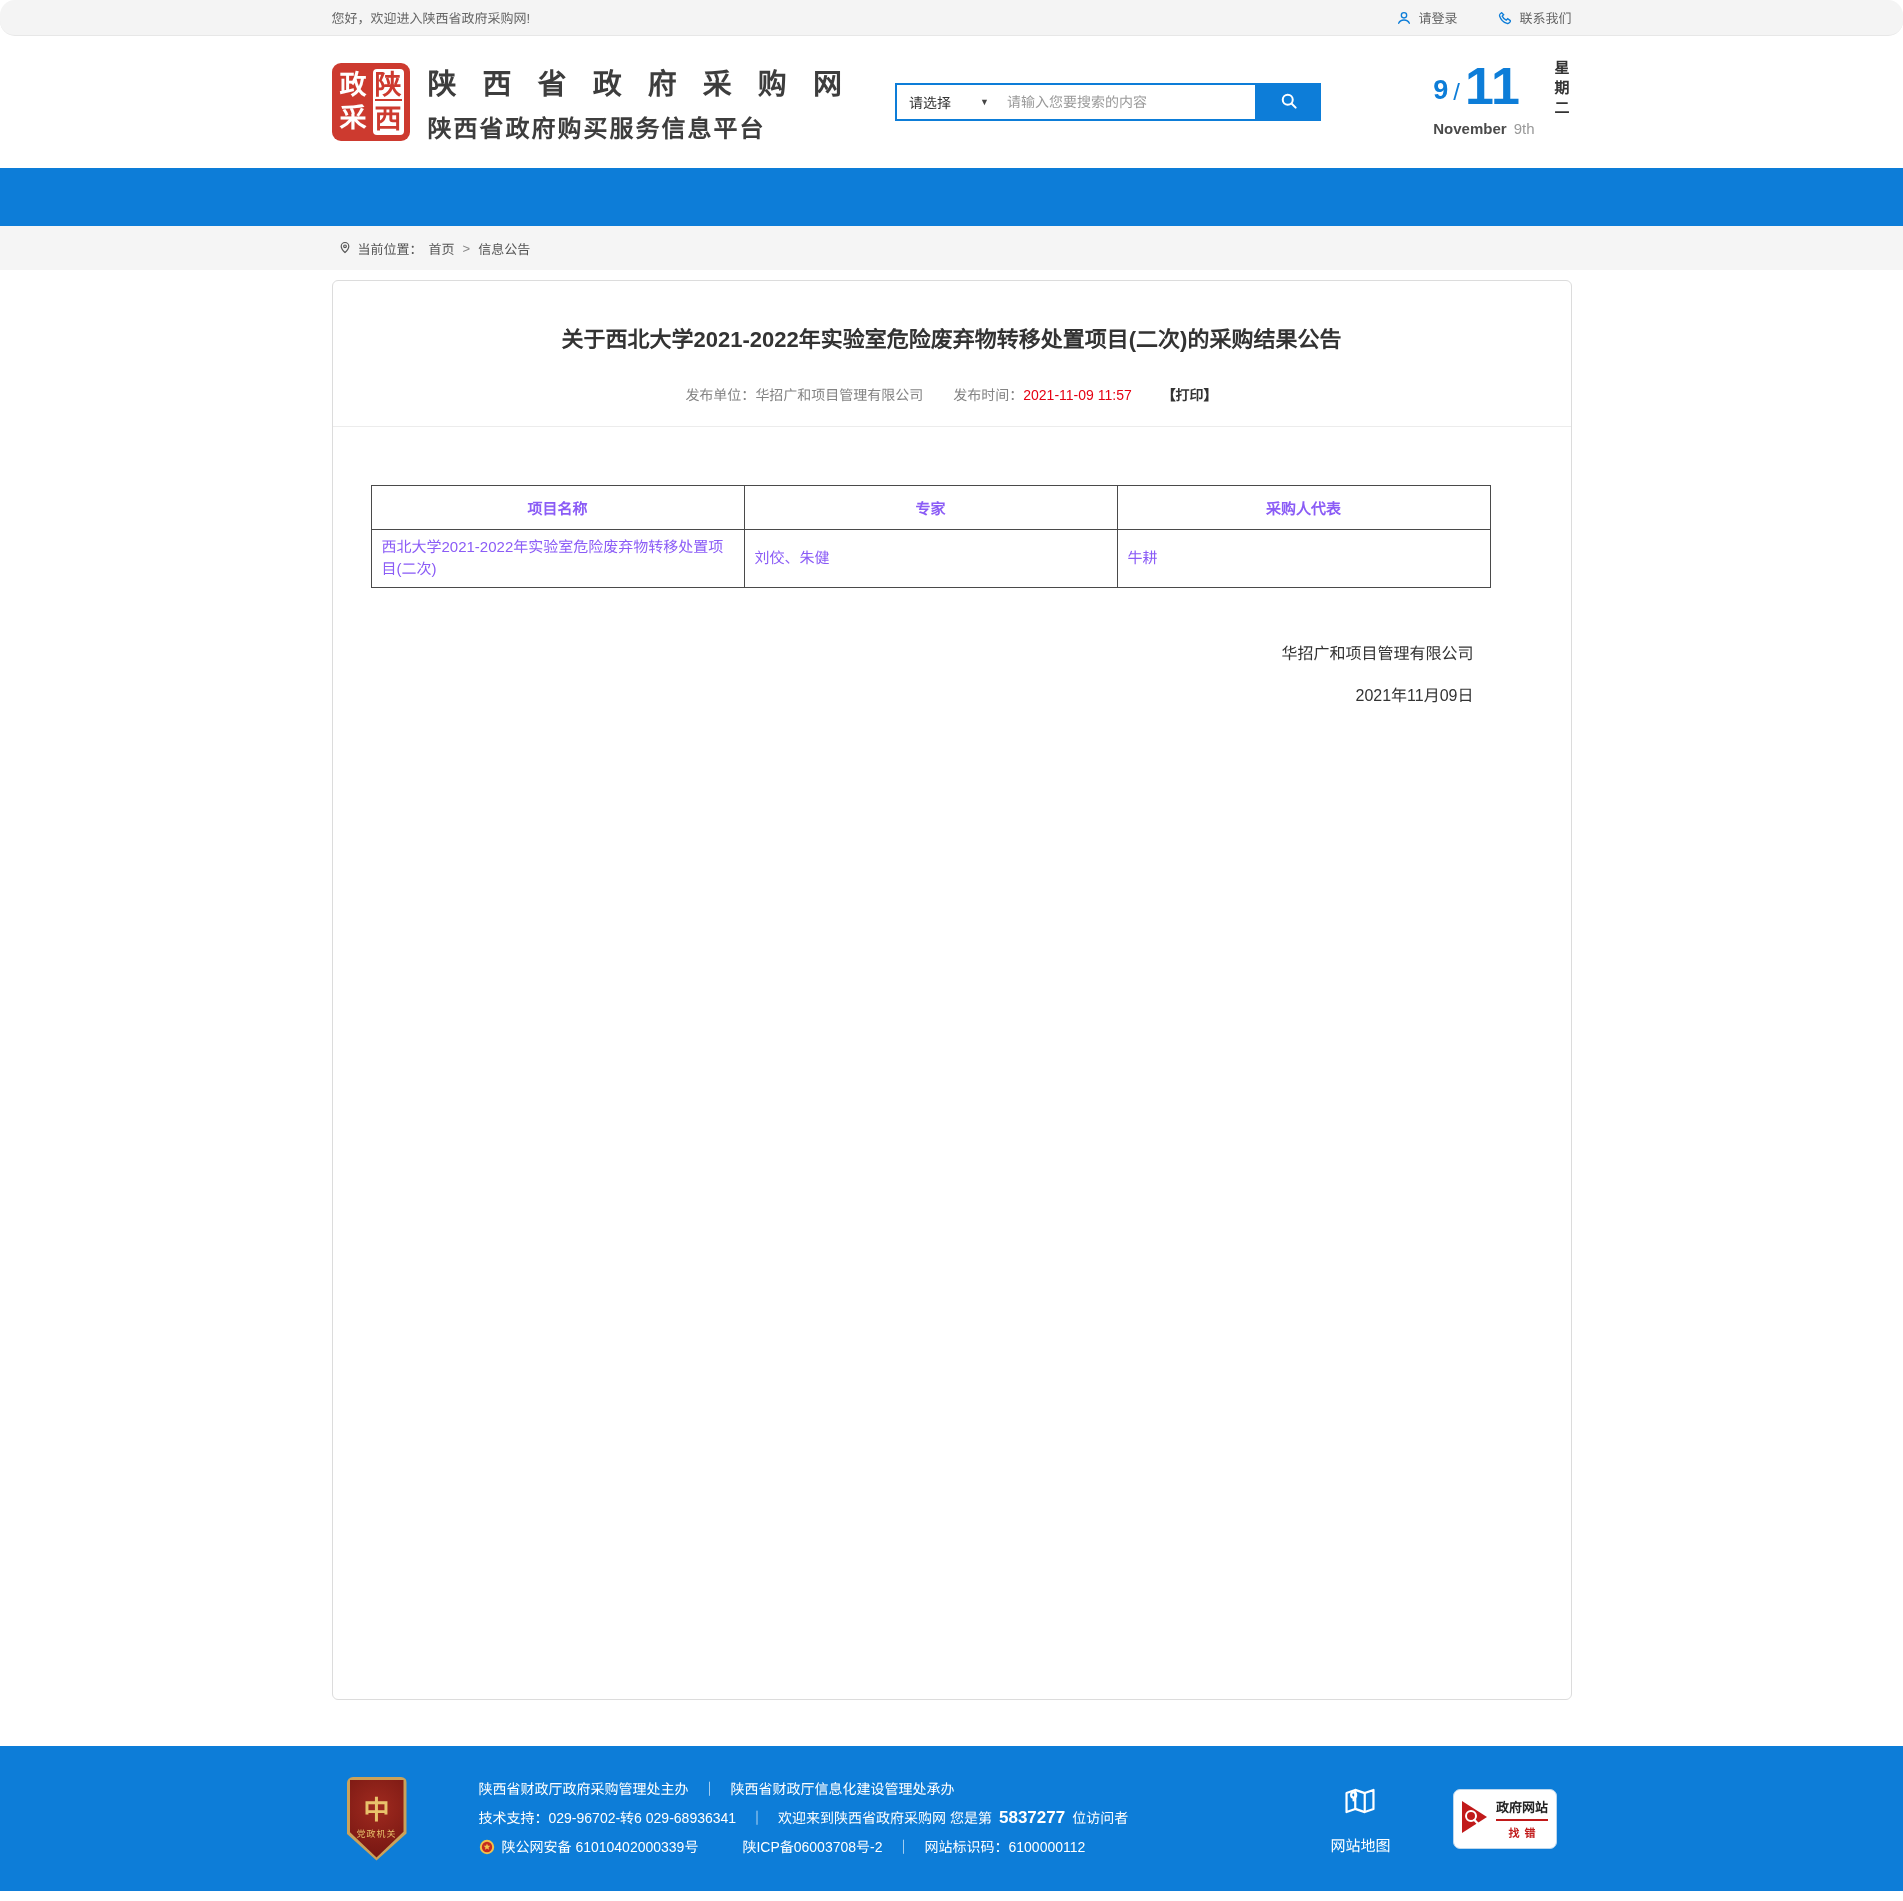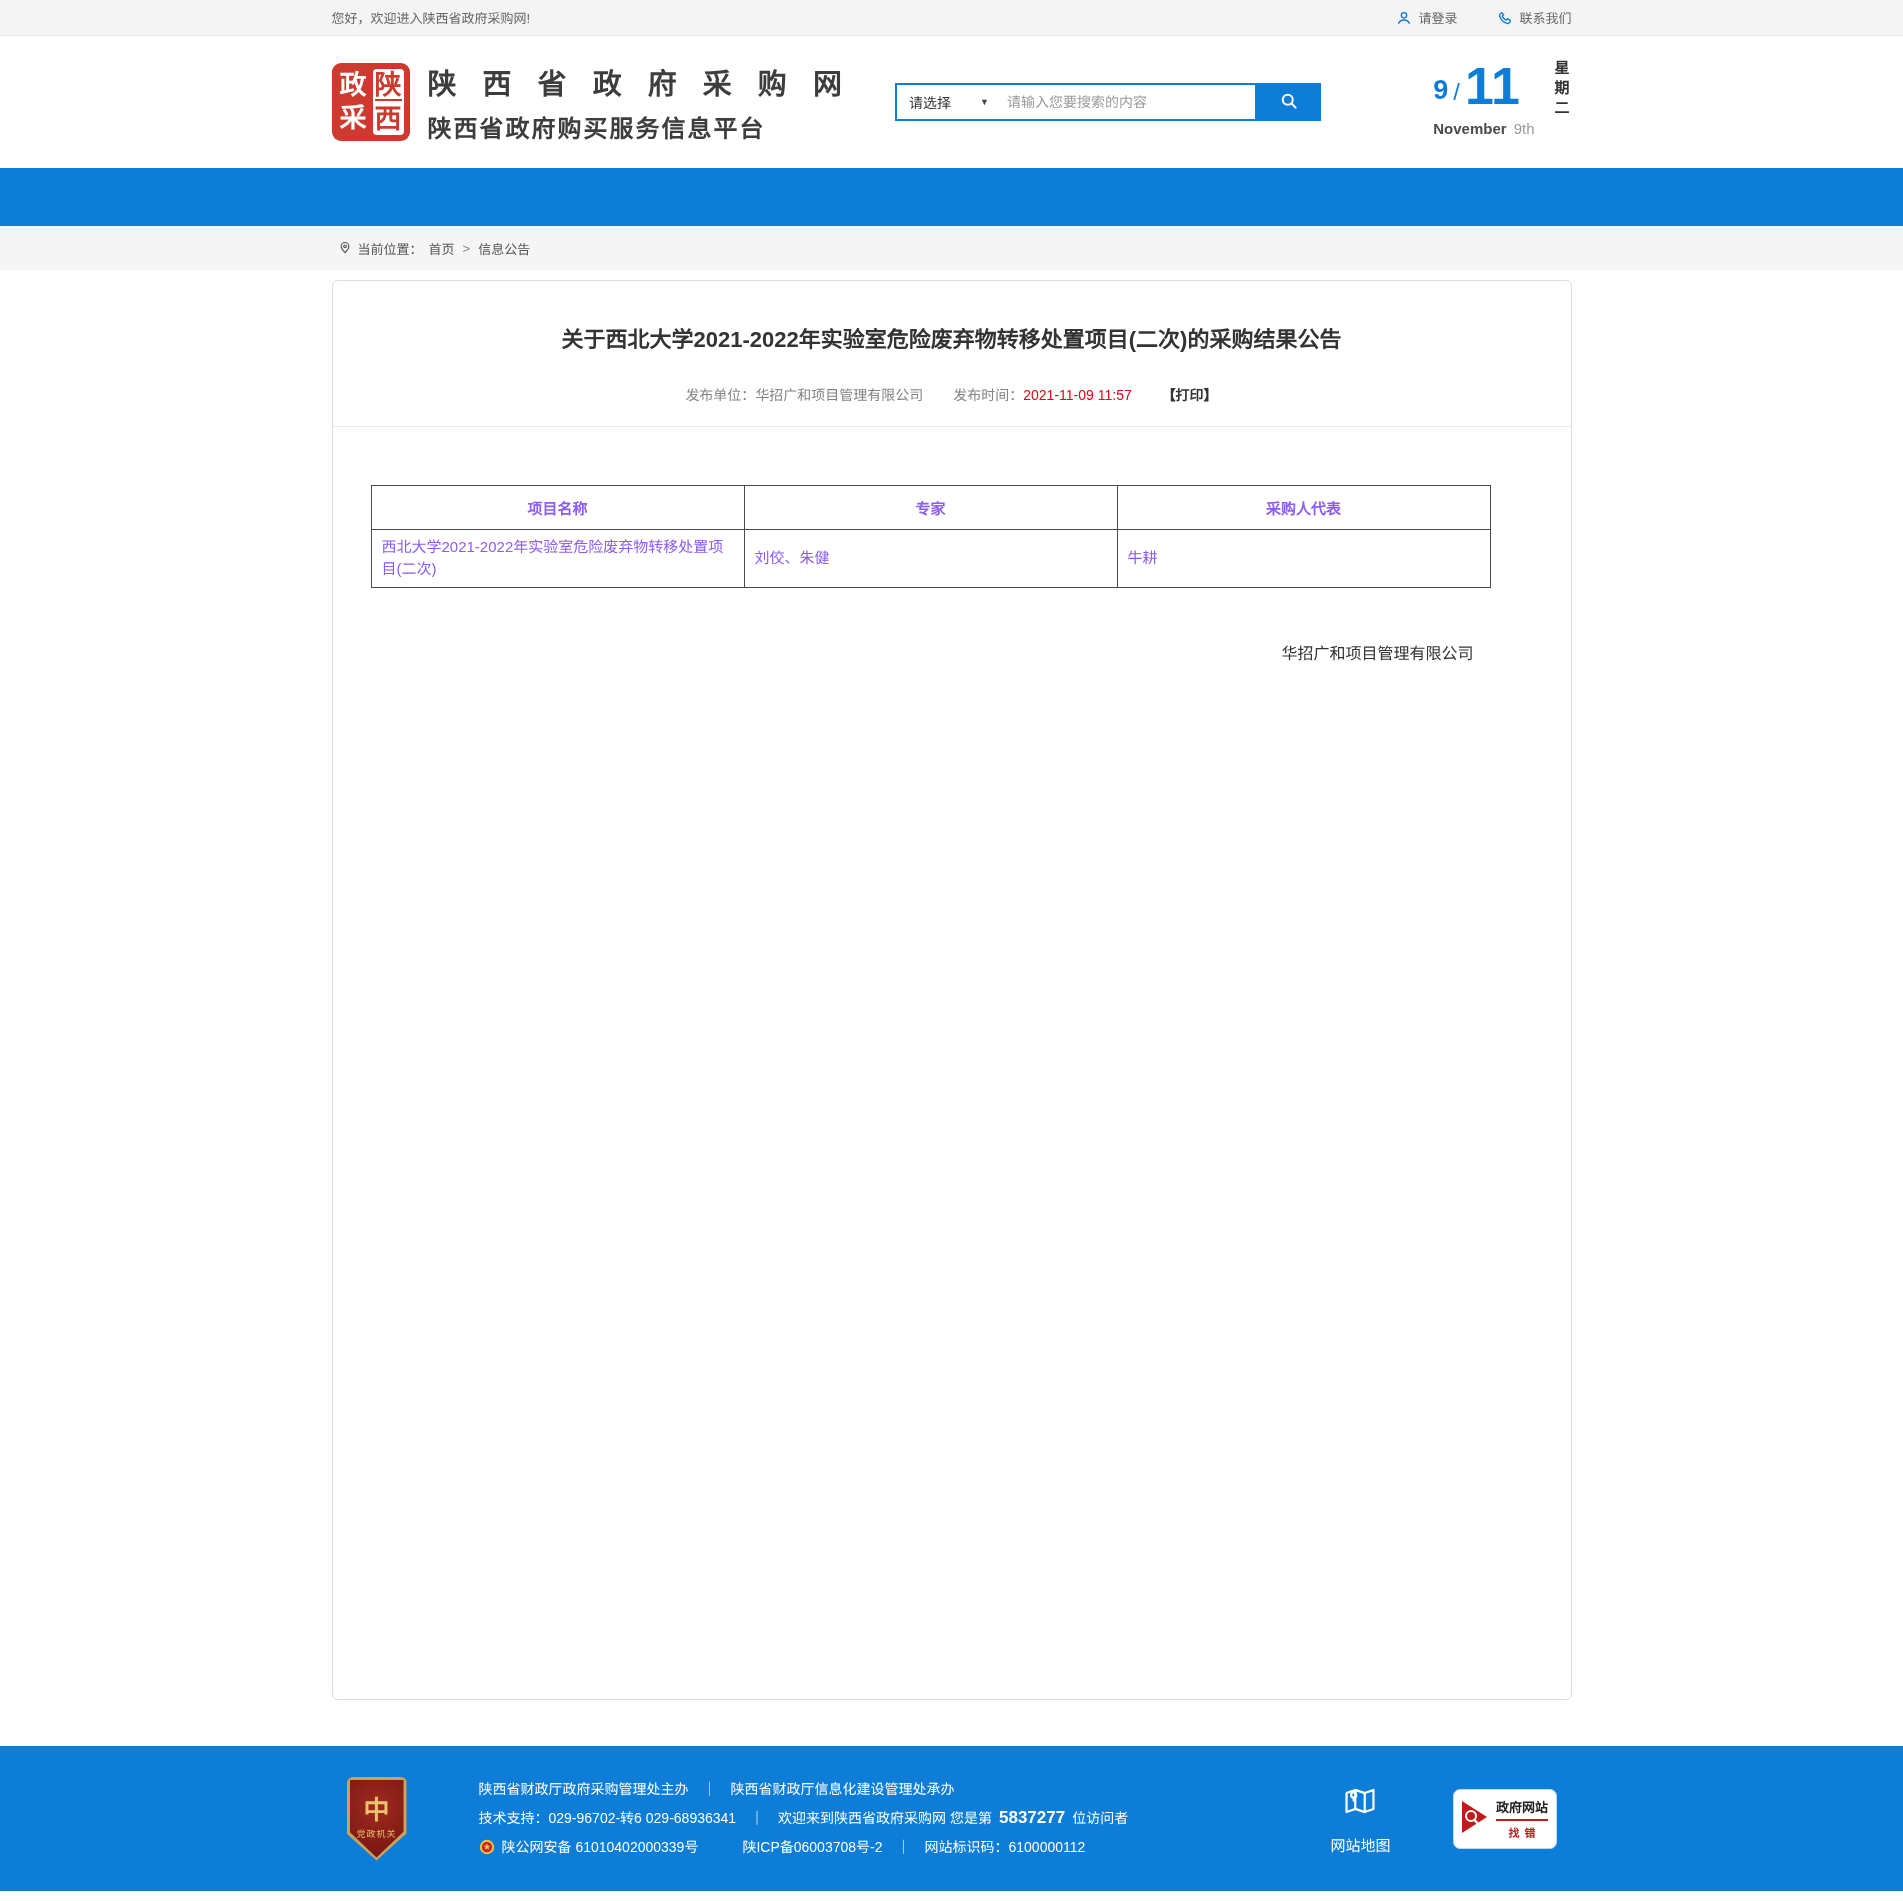--- a/index.html
+++ b/index.html
@@ -5,21 +5,21 @@
   * { box-sizing: border-box; }
   html,body { margin:0; padding:0; }
   body {
     width:1903px;
     font-family:"Liberation Sans","DejaVu Sans",sans-serif;
     color:#333; background:#fff;
   }
   .container { width:1240px; margin:0 auto; position:relative; }
 
   
-  .topbar { height:36px; background:#f4f4f4; border-bottom:1px solid #e7e7e7; font-size:13px; color:#666; }
+  .topbar { height:36px; background:#f4f4f4; border-bottom:1px solid #e7e7e7; font-size:13px; color:#666;border-radius:15px; }
   .topbar-inner { display:flex; align-items:center; justify-content:space-between; height:100%; }
   .topbar-right { display:flex; align-items:center; }
   .topbar-link { display:inline-flex; align-items:center; gap:6px; color:#666; margin-left:40px; cursor:pointer; text-decoration:none; }
   .topbar-link svg { display:block; }
 
   
   .header-inner { height:132px; display:flex; align-items:center; }
   .logo { display:flex; align-items:center; gap:18px; cursor:pointer; }
   .seal { width:78px; height:78px; background:#cd3a2f; border-radius:9px; padding:6px; display:flex; gap:4px; flex:none; }
   .seal-col { flex:1; display:flex; flex-direction:column; align-items:center; justify-content:space-around; font-weight:bold; font-size:27px; line-height:1; }
@@ -285,20 +285,21 @@
               <p class="line"></p>
               <p class="line"></p>
               <p class="line"></p>
               <p class="line"></p>
               <p class="line bold"></p>
               <p class="line link"></p>
             </div>
 
           <div class="signature">
             <p>华招广和项目管理有限公司</p>
+            <p>2021年11月09日</p>
           </div>
         </div>
       </article>
     </div>
   </main>
 
   <footer class="footer">
     <div class="container footer-inner">
       <div class="emblem">
         <div class="emblem-in">

